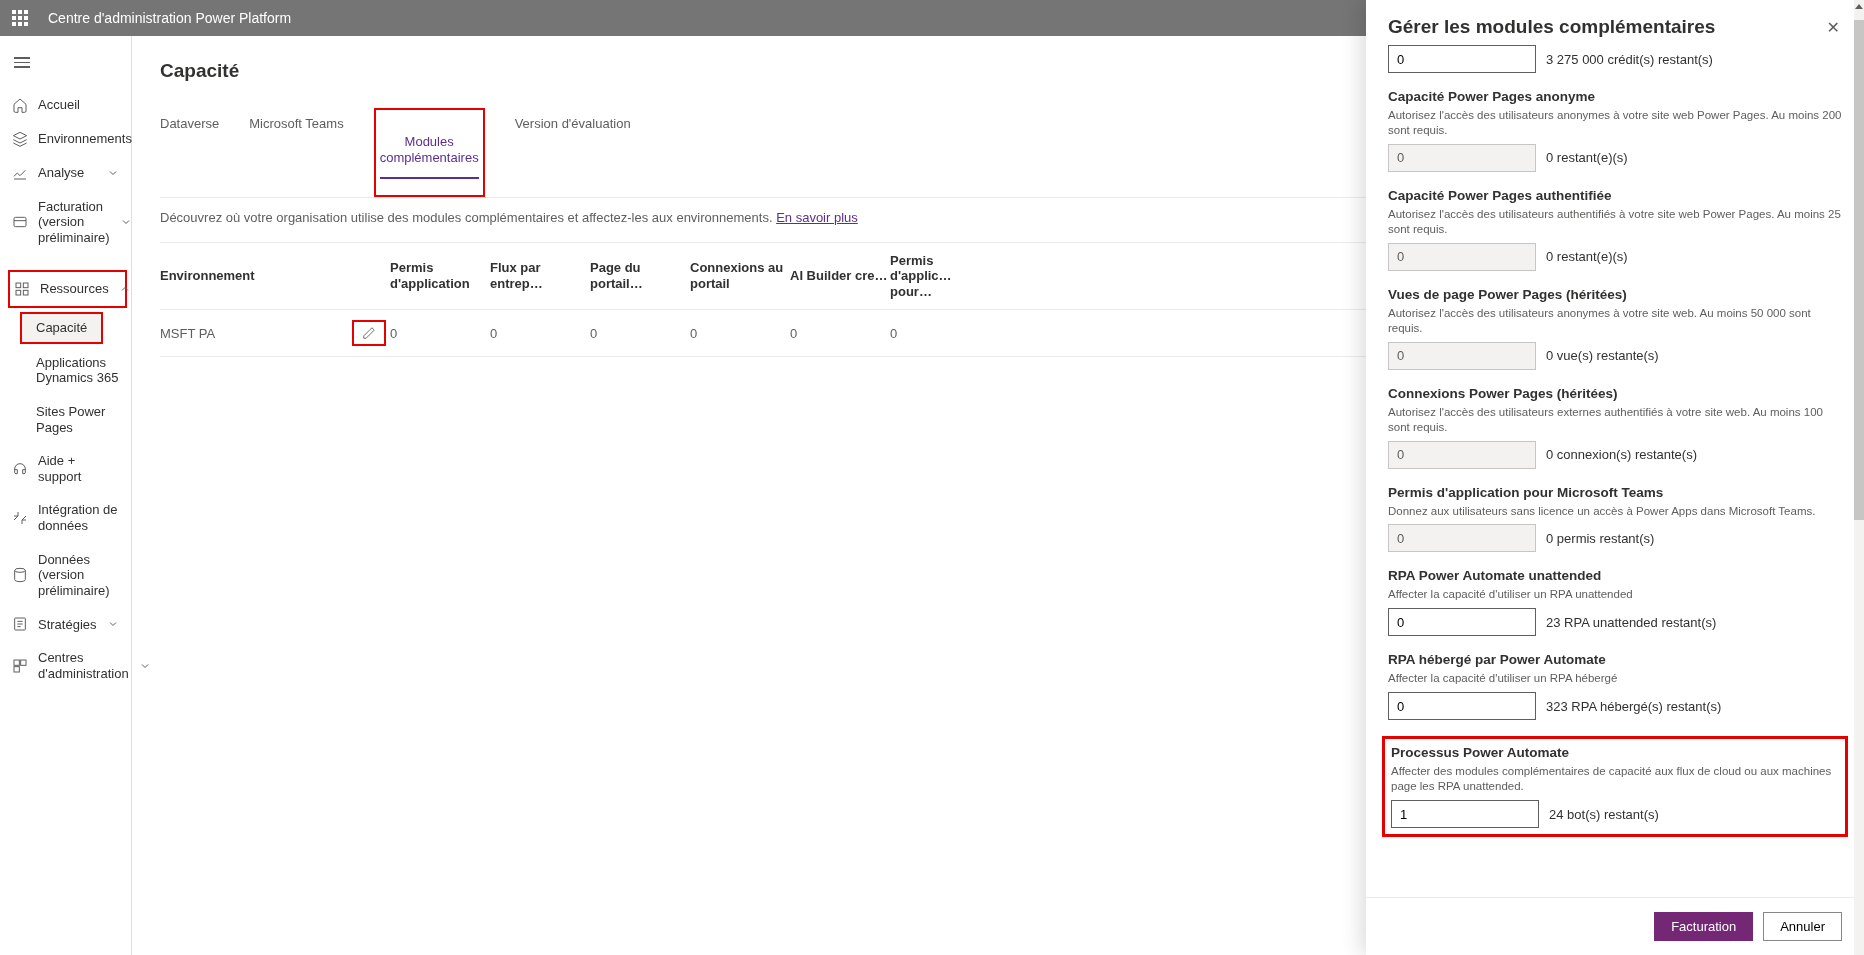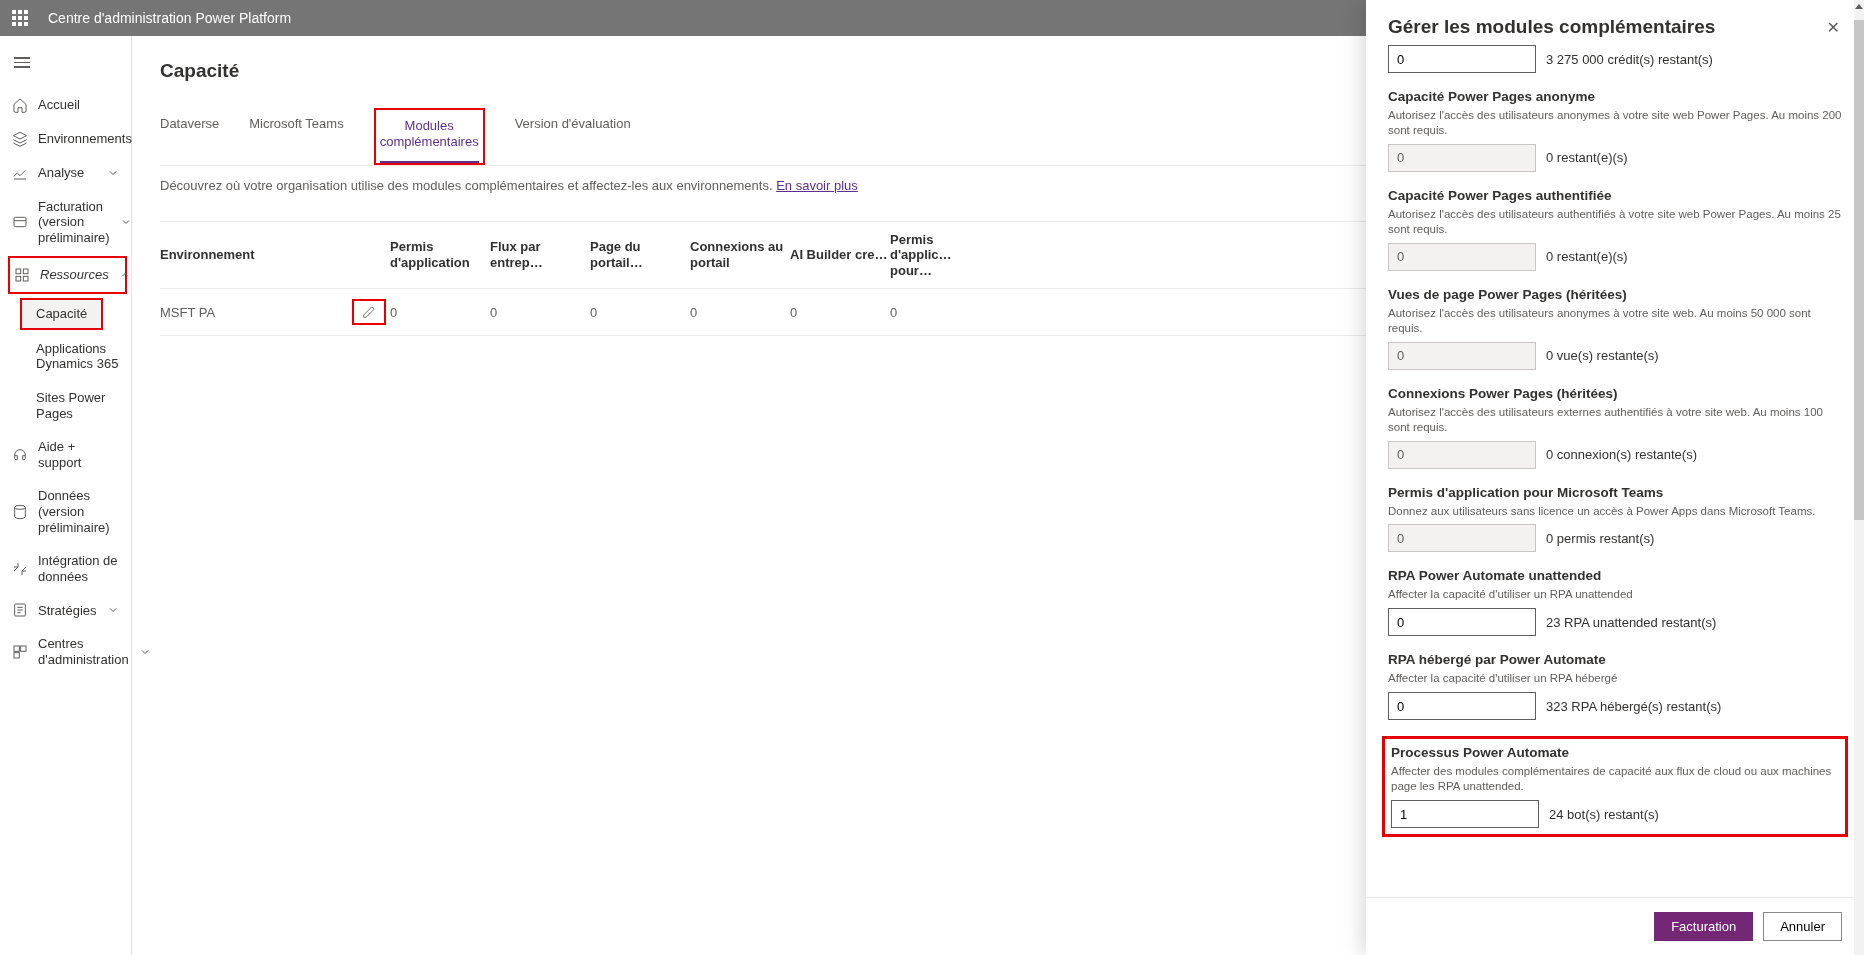--- a/index.html
+++ b/index.html
@@ -120,21 +120,21 @@
       line-height: 1.25;
     }
     .tab.active {
       color: #5b2e91;
       border-bottom: 2px solid #5b2e91;
       font-weight: 400;
     }
     .description {
       font-size: 13px;
       color: #605e5c;
-      margin-bottom: 28px;
+      margin-bottom: 17px;
     }
     .description a {
       color: #5b2e91;
       text-decoration: underline;
     }
     .table-wrap {
       border-top: 1px solid #edebe9;
     }
     .thead, .trow {
       display: grid;
@@ -346,21 +346,21 @@
             <rect x="3" y="5" width="18" height="14" rx="2"></rect>
             <path d="M3 10h18"></path>
           </svg>
         </span>
       <span class="label">Facturation (version préliminaire)</span>
       <span class="chev"><svg width="12" height="12" viewBox="0 0 24 24" fill="none" stroke="#605e5c" stroke-width="2">
             <path d="M6 9l6 6 6-6"></path>
           </svg></span>
     </div>
 
-    <div class="red-box" style="margin:2px 4px 2px 8px;font-style:italic;">
+    <div class="red-box" style="margin:16px 4px 2px 8px;">
       <div class="nav-item" style="padding-left:4px;">
         <span class="icon">
             <svg width="16" height="16" viewBox="0 0 24 24">
               <rect x="3" y="3" width="7" height="7"></rect>
               <rect x="14" y="3" width="7" height="7"></rect>
               <rect x="3" y="14" width="7" height="7"></rect>
               <rect x="14" y="14" width="7" height="7"></rect>
             </svg>
           </span>
         <span class="label">Ressources</span>
@@ -387,33 +387,33 @@
       <span class="icon">
           <svg width="16" height="16" viewBox="0 0 24 24">
             <path d="M4 12a8 8 0 0 1 16 0v5a2 2 0 0 1-2 2h-2v-6h4M4 12v5a2 2 0 0 0 2 2h2v-6H4"></path>
           </svg>
         </span>
       <span class="label">Aide + support</span>
     </div>
     <div class="nav-item">
       <span class="icon">
           <svg width="16" height="16" viewBox="0 0 24 24">
+            <path d="M9 3v6H3M15 21v-6h6M3 15l6-6M21 9l-6 6"></path>
+          </svg>
+        </span>
+      <span class="label">Intégration de données</span>
+    </div>
+    <div class="nav-item">
+      <span class="icon">
+          <svg width="16" height="16" viewBox="0 0 24 24">
             <ellipse cx="12" cy="5" rx="8" ry="3"></ellipse>
             <path d="M4 5v14c0 1.7 3.6 3 8 3s8-1.3 8-3V5"></path>
           </svg>
         </span>
       <span class="label">Données (version préliminaire)</span>
-    </div>
-    <div class="nav-item">
-      <span class="icon">
-          <svg width="16" height="16" viewBox="0 0 24 24">
-            <path d="M9 3v6H3M15 21v-6h6M3 15l6-6M21 9l-6 6"></path>
-          </svg>
-        </span>
-      <span class="label">Intégration de données</span>
     </div>
     <div class="nav-item">
       <span class="icon">
           <svg width="16" height="16" viewBox="0 0 24 24">
             <rect x="4" y="3" width="16" height="18" rx="1"></rect>
             <path d="M8 8h8M8 12h8M8 16h5"></path>
           </svg>
         </span>
       <span class="label">Stratégies</span>
       <span class="chev"><svg width="12" height="12" viewBox="0 0 24 24" fill="none" stroke="#605e5c" stroke-width="2">
@@ -434,21 +434,21 @@
           </svg></span>
     </div>
   </div>
 
   <div class="main">
     <div class="page-title">Capacité</div>
 
     <div class="tabs">
       <div class="tab">Dataverse</div>
       <div class="tab">Microsoft Teams</div>
-      <div class="red-box" style="padding:0 4px;">
+      <div class="red-box" style="padding:16px 4px;">
         <div class="tab active" style="white-space:pre-line;">Modules
 complémentaires</div>
       </div>
       <div class="tab">Version d'évaluation</div>
     </div>
 
     <div class="description">
       <span>Découvrez où votre organisation utilise des modules complémentaires et affectez-les aux environnements. </span><a href="#">En savoir plus</a>
     </div>
 

